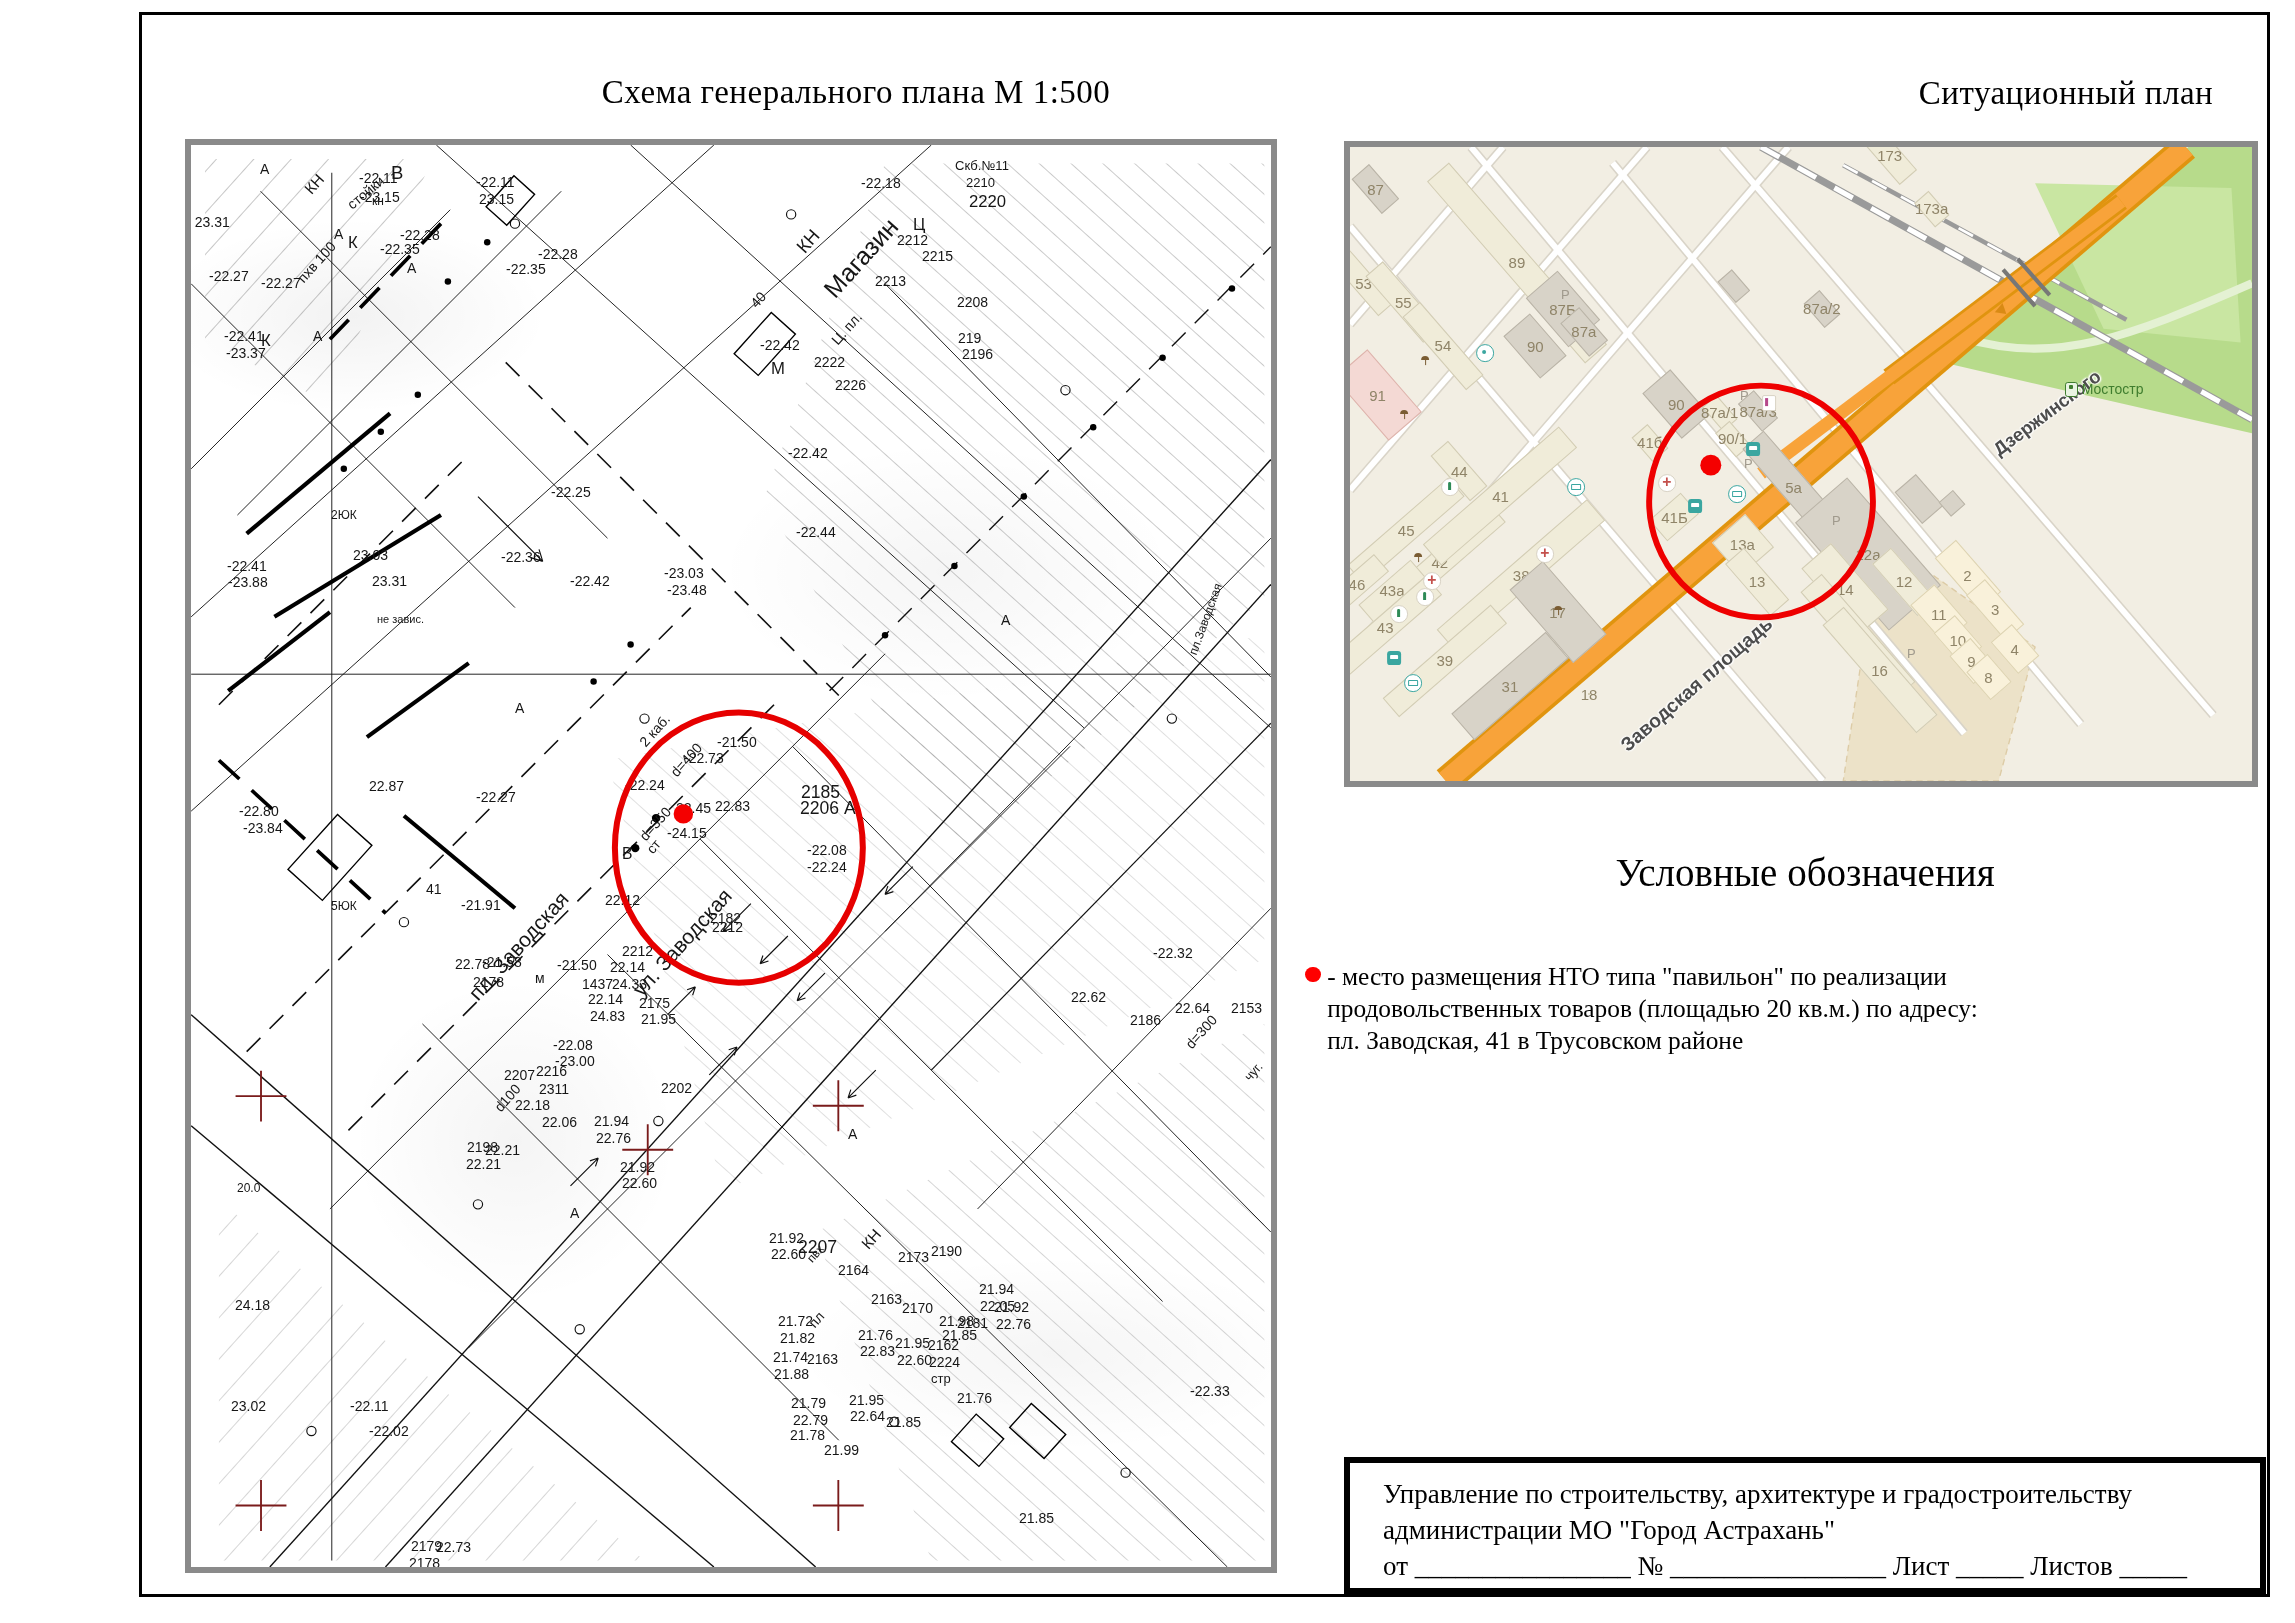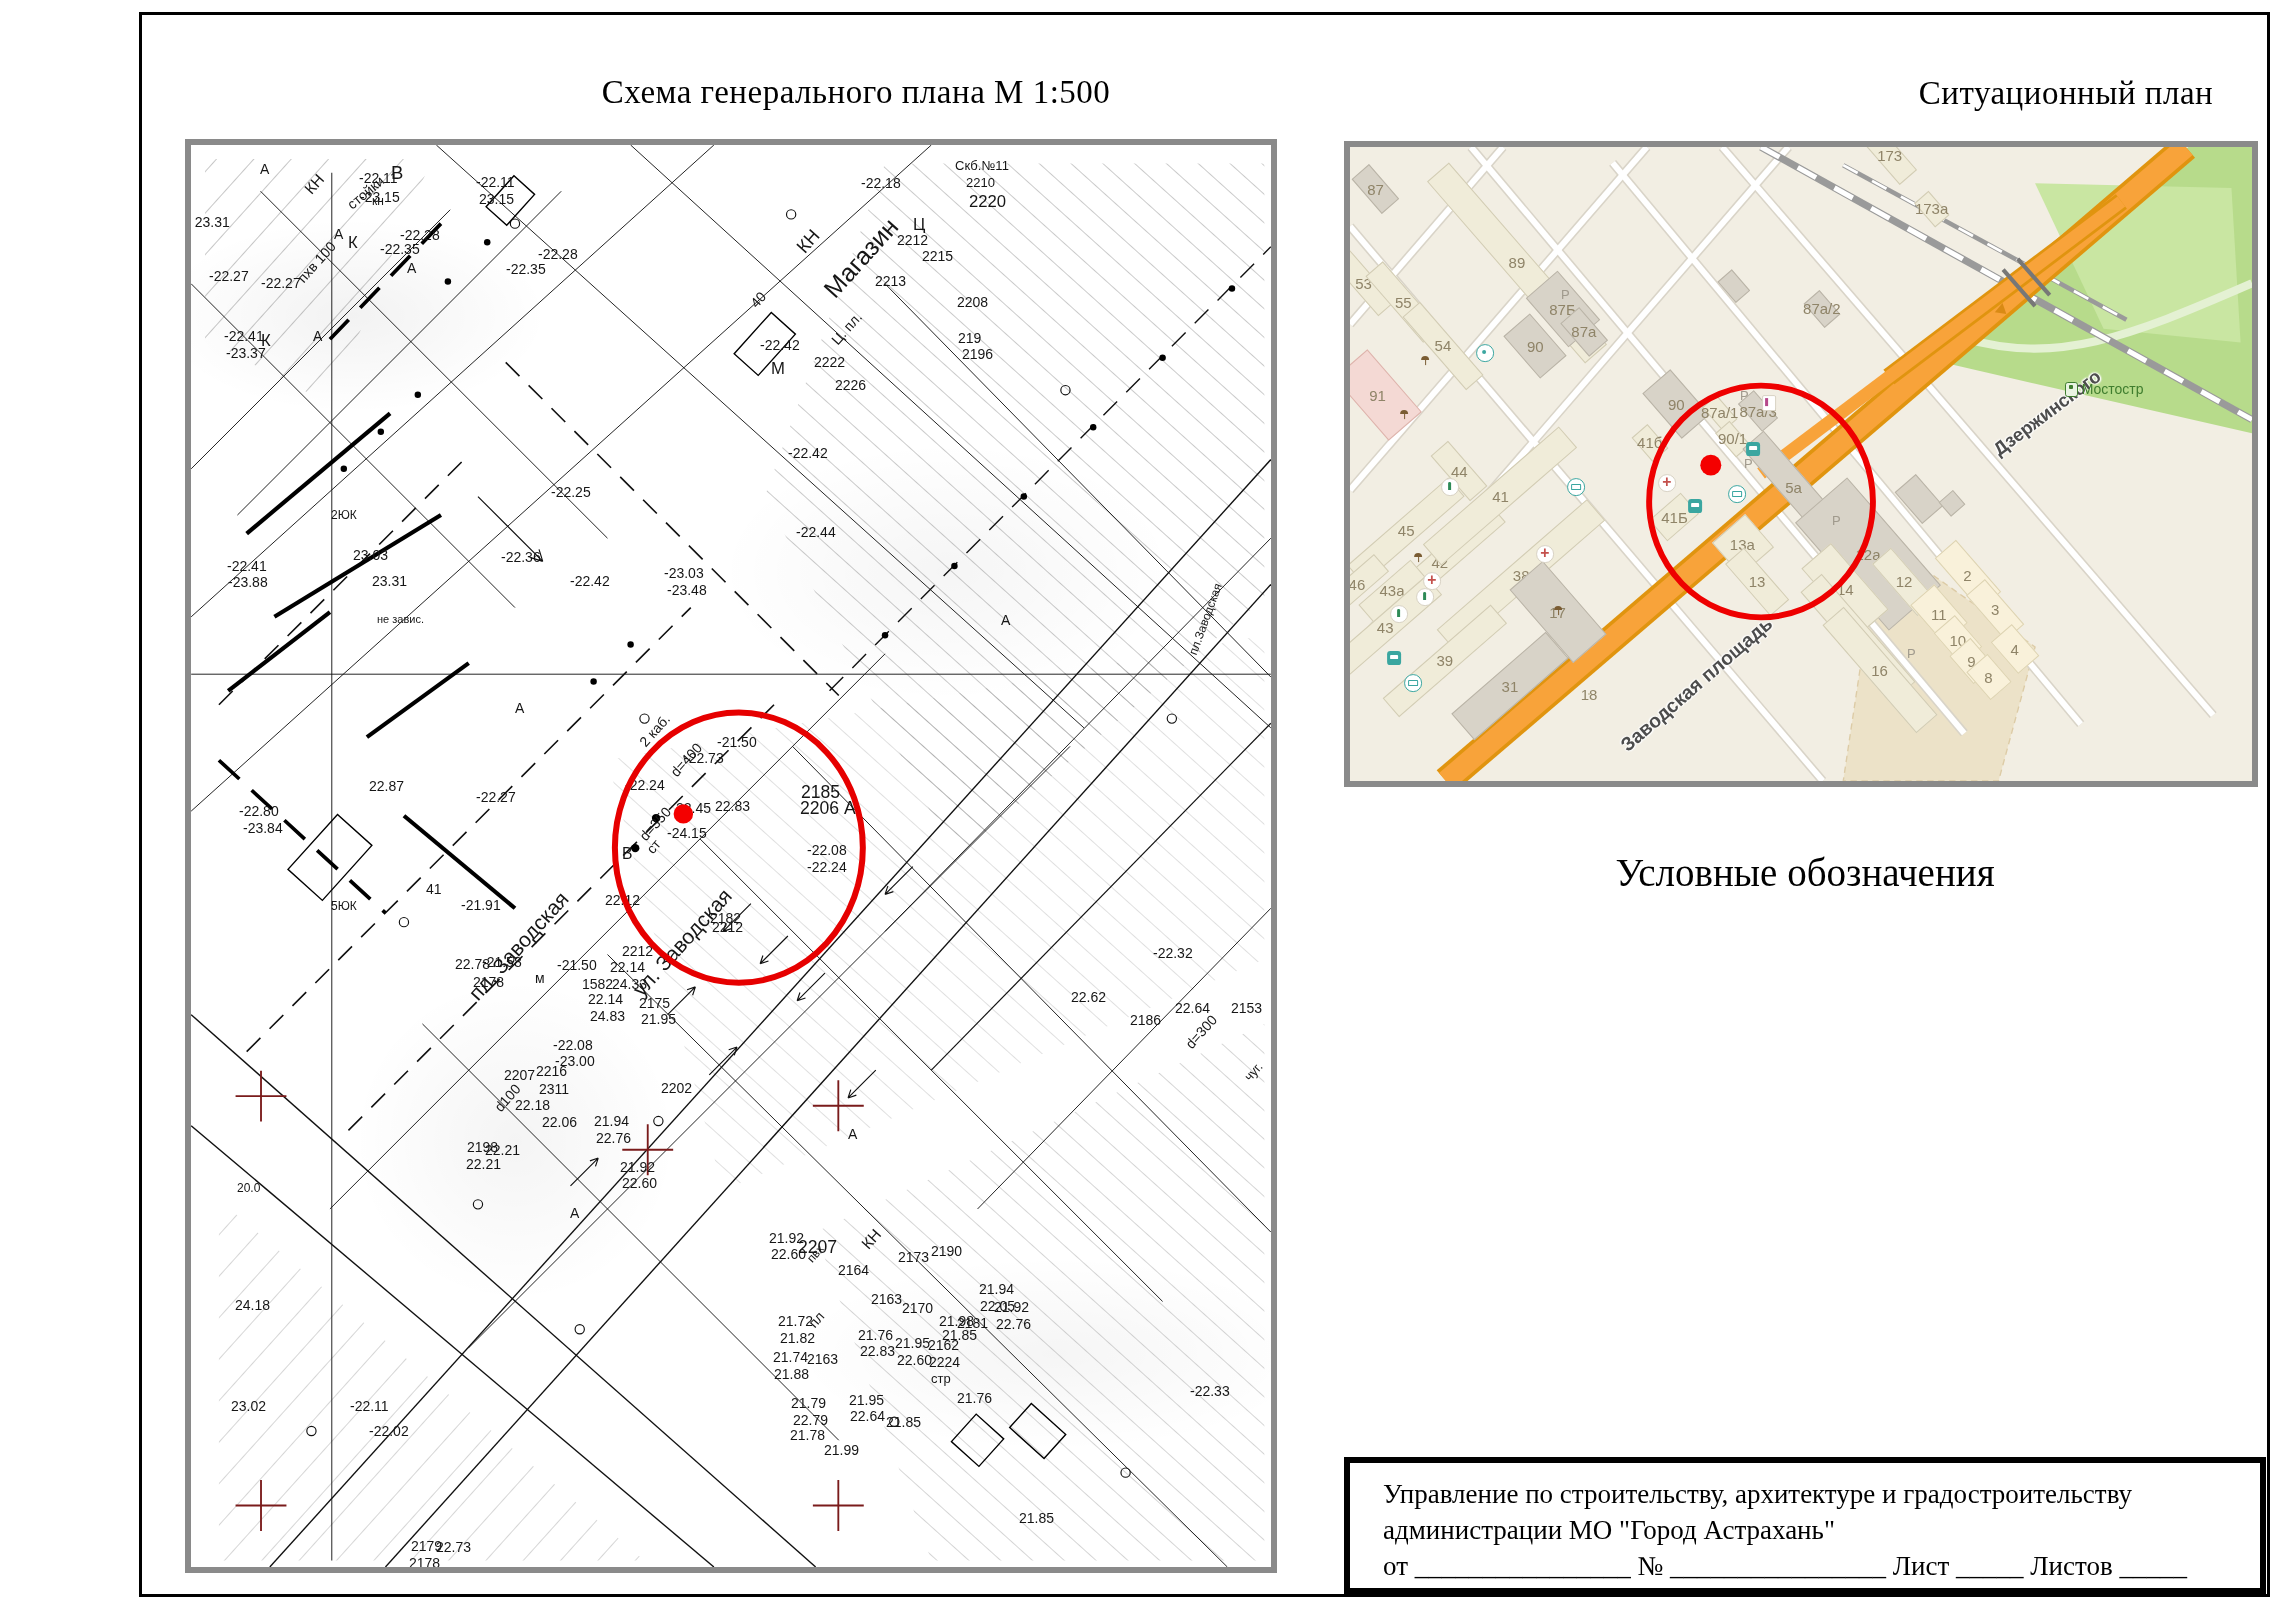--- a/index.html
+++ b/index.html
@@ -274,21 +274,21 @@
           <div class="glabel" style="--x: 445px; --y: 688px; --r: -48deg;">d=350</div>
           <div class="glabel" style="--x: 431px; --y: 700px; --s: 15.7px;">В</div>
           <div class="glabel" style="--x: 452px; --y: 701px; --r: -48deg;">ст</div>
           <div class="glabel" style="--x: 526px; --y: 589px;">-21.50</div>
           <div class="glabel" style="--x: 414px; --y: 747px;">22.12</div>
           <div class="glabel" style="--x: 344px; --y: 825px;">м</div>
           <div class="glabel" style="--x: 264px; --y: 811px;">22.78</div>
           <div class="glabel" style="--x: 291px; --y: 809px;">-21.58</div>
           <div class="glabel" style="--x: 366px; --y: 812px;">-21.50</div>
           <div class="glabel" style="--x: 431px; --y: 798px;">2212</div>
-          <div class="glabel" style="--x: 391px; --y: 831px;">1582</div>
+          <div class="glabel" style="--x: 391px; --y: 831px;">1437</div>
           <div class="glabel" style="--x: 419px; --y: 814px;">22.14</div>
           <div class="glabel" style="--x: 421px; --y: 831px;">24.33</div>
           <div class="glabel" style="--x: 437px; --y: 840px; --r: -48deg; --s: 21px;">ул. Заводская</div>
           <div class="glabel" style="--x: 273px; --y: 844px; --r: -48deg; --s: 21px;">пл. Заводская</div>
           <div class="glabel" style="--x: 448px; --y: 850px;">2175</div>
           <div class="glabel" style="--x: 450px; --y: 866px;">21.95</div>
           <div class="glabel" style="--x: 519px; --y: 765px;">2182</div>
           <div class="glabel" style="--x: 521px; --y: 774px;">2212</div>
           <div class="glabel" style="--x: 397px; --y: 846px;">22.14</div>
           <div class="glabel" style="--x: 399px; --y: 863px;">24.83</div>
@@ -610,20 +610,28 @@
       </div>
 
       <svg width="902" height="634" viewBox="0 0 1975 1395" preserveAspectRatio="none" style="position:absolute;left:0;top:0;">
         <ellipse cx="900" cy="780" rx="245" ry="255" fill="none" stroke="#ee0000" stroke-width="13"></ellipse>
         <circle cx="790" cy="700" r="23" fill="#f40000"></circle>
       </svg>
     </div>
   </div>
 
   <div id="legend-heading">Условные обозначения</div>
+  <div id="legend-item">
+    <span id="legend-dot"></span>
+    <div id="legend-text">
+      <div>- место размещения НТО типа "павильон" по реализации</div>
+      <div>продовольственных товаров (площадью 20 кв.м.) по адресу:</div>
+      <div>пл. Заводская, 41 в Трусовском районе</div>
+    </div>
+  </div>
 
 
   <div id="stamp-box">
     <div class="stamp-line">Управление по строительству, архитектуре и градостроительству</div>
     <div class="stamp-line">администрации МО "Город Астрахань"</div>
     <div class="stamp-line">от ________________ № ________________ Лист _____ Листов _____</div>
   </div>
 </div>
 
 

